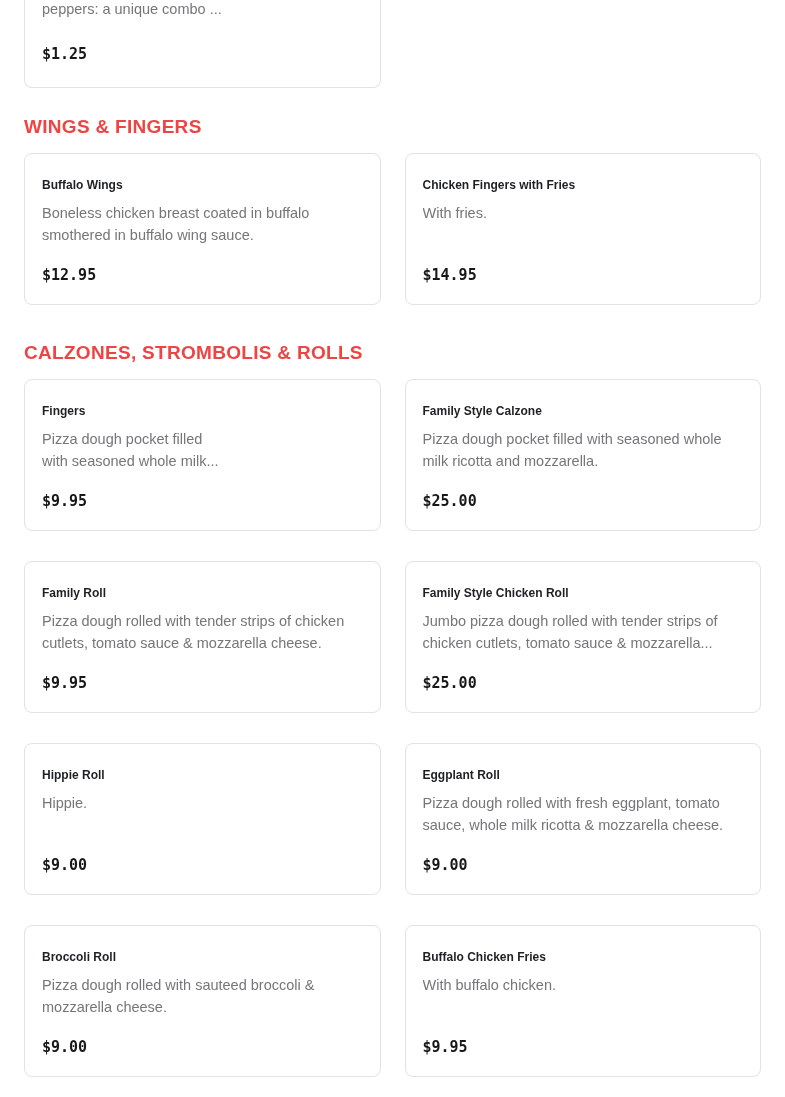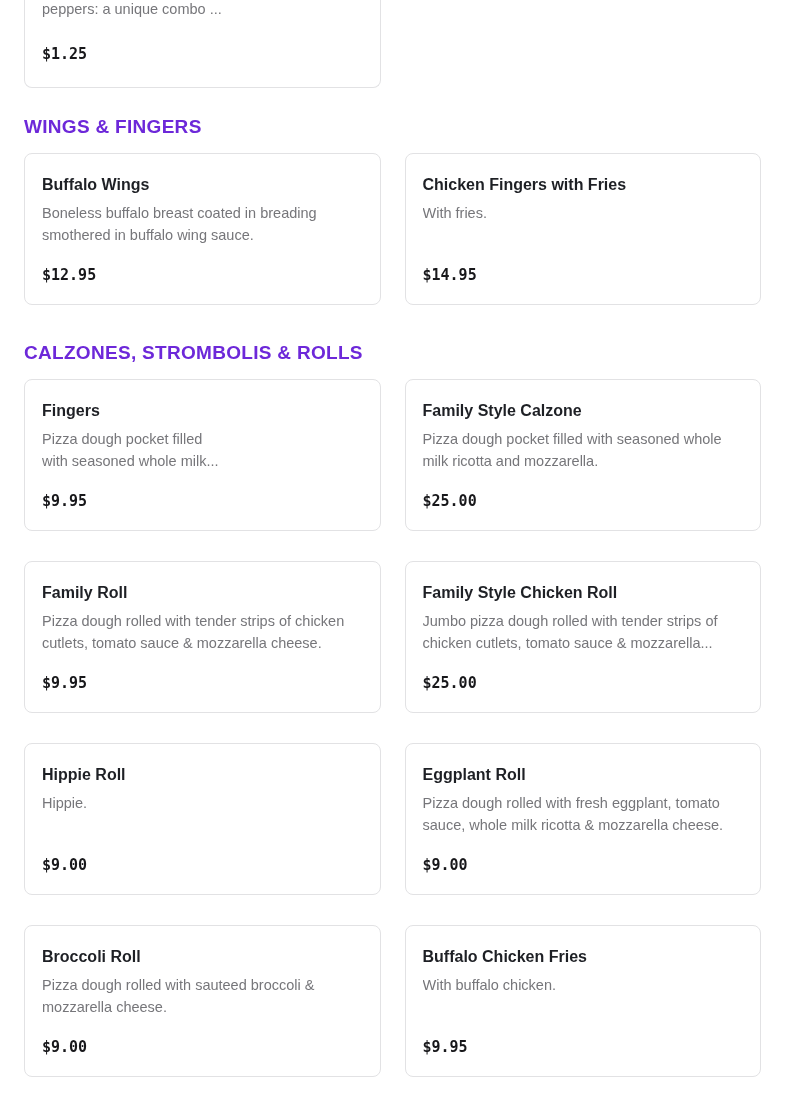--- a/index.html
+++ b/index.html
@@ -12,21 +12,21 @@
     font-family: "Liberation Sans", sans-serif;
   }
   .content { padding: 0 24px; }
 
   
   .section-heading {
     font-size: 19px;
     line-height: 20px;
     font-weight: bold;
     letter-spacing: 0.3px;
-    color: #6d28d9;
+    color: #ef4444;
     margin: 0 0 16px 0;
   }
   .heading-first { margin-top: 29px; }
   .heading-next  { margin-top: 38px; }
 
   
   .menu-grid {
     display: grid;
     grid-template-columns: 1fr 1fr;
     column-gap: 24px;
@@ -38,21 +38,21 @@
     background: #ffffff;
     border: 1px solid #e2e2e4;
     border-radius: 8px;
     padding: 20px 17px 20px 17px;
     display: flex;
     flex-direction: column;
     overflow: hidden;
     cursor: pointer;
   }
   .item-name {
-    font-size: 16px;
+    font-size: 12px;
     line-height: 22px;
     font-weight: bold;
     color: #1e2025;
   }
   .item-desc {
     margin-top: 6px;
     font-size: 14.5px;
     line-height: 22px;
     color: #76767a;
     white-space: pre;
@@ -99,21 +99,21 @@
 
     <div class="card-partial-top">
       <div class="item-desc">peppers: a unique combo ...</div>
       <div class="item-price">$1.25</div>
     </div>
 
     <h2 class="section-heading heading-first">WINGS &amp; FINGERS</h2>
     <div class="menu-grid">
       <div class="card">
         <div class="item-name">Buffalo Wings</div>
-        <div class="item-desc">Boneless buffalo breast coated in breading
+        <div class="item-desc">Boneless chicken breast coated in buffalo
 smothered in buffalo wing sauce.</div>
         <div class="item-price">$12.95</div>
       </div>
       <div class="card">
         <div class="item-name">Chicken Fingers with Fries</div>
         <div class="item-desc">With fries.</div>
         <div class="item-price">$14.95</div>
       </div>
     </div>
 

